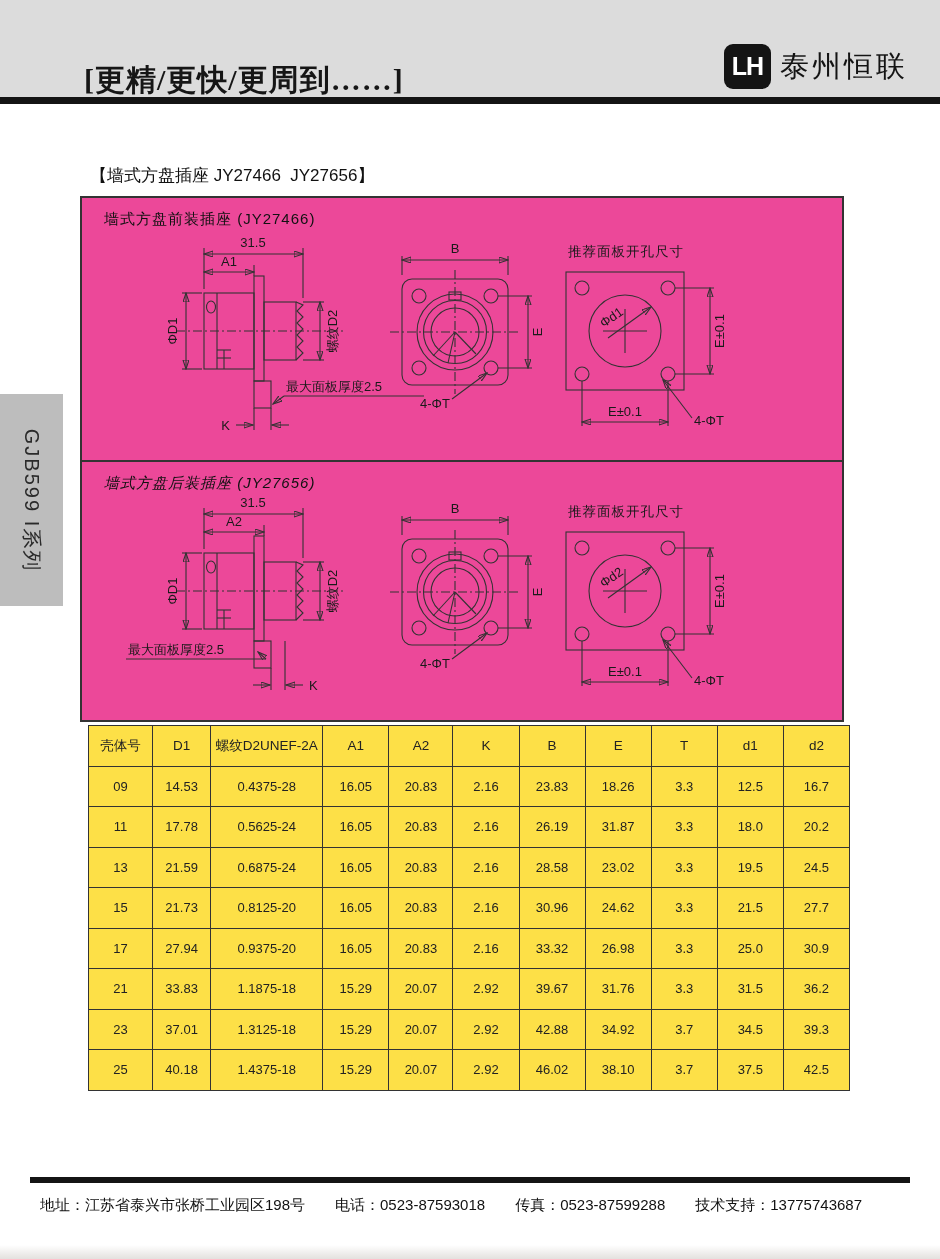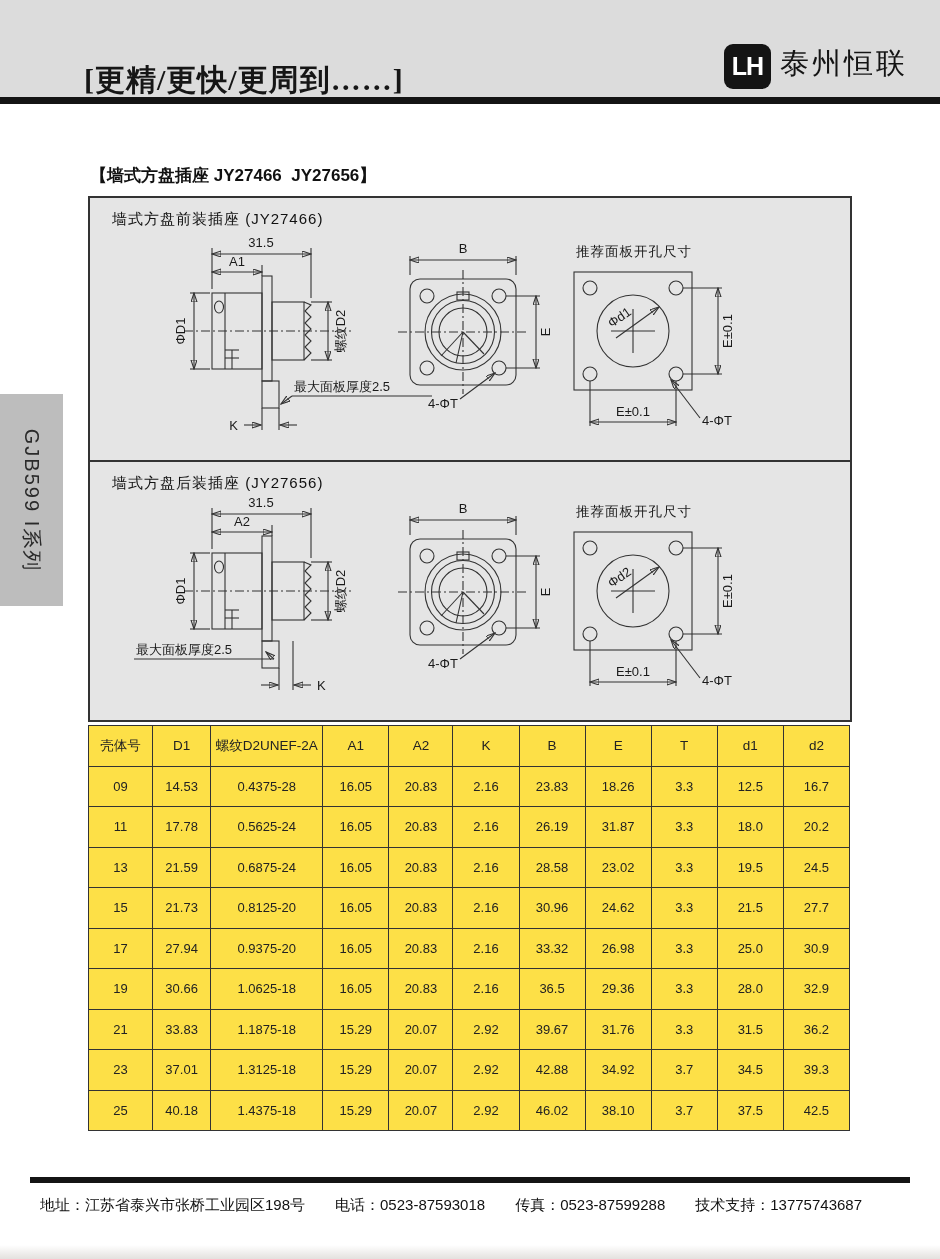--- a/index.html
+++ b/index.html
@@ -5,38 +5,38 @@
   html,body{margin:0;padding:0;}
   body{
     width:940px;height:1259px;position:relative;overflow:hidden;
     background:#ffffff;font-family:"Liberation Sans",sans-serif;color:#1a1a1a;
   }
   
   .header-band{position:absolute;left:0;top:0;width:940px;height:97px;background:#dcdcdc;}
   .header-rule{position:absolute;left:0;top:97px;width:940px;height:7px;background:#141414;}
   .slogan{position:absolute;left:84px;top:60px;font-size:30px;font-weight:bold;
           font-family:"Liberation Serif",serif;color:#161616;letter-spacing:1px;white-space:pre;}
-  .brand{position:absolute;right:32px;top:44px;display:flex;align-items:flex-start;gap:9px;}
+  .brand{position:absolute;right:32px;top:44px;display:flex;align-items:center;gap:9px;}
   .logo-mark{width:47px;height:45px;background:#141414;border-radius:9px;color:#ffffff;
              display:flex;align-items:center;justify-content:center;
              font-weight:bold;font-size:25px;letter-spacing:-1px;}
   .brand-name{font-size:29px;font-weight:400;color:#141414;letter-spacing:3px;}
   
   .side-tab{position:absolute;left:0;top:394px;width:63px;height:212px;background:#bdbdbd;
             display:flex;align-items:center;justify-content:center;}
   .side-tab span{transform:rotate(90deg);white-space:nowrap;font-size:20px;color:#2a2a2a;letter-spacing:2px;}
   
-  .doc-title{position:absolute;left:90px;top:164px;font-size:17px;font-weight:bold;color:#111;white-space:pre;}
-  
-  .diagram-box{position:absolute;left:88px;top:196px;width:760px;height:522px;
-               border:2px solid #333;background:#e5e5e5;}
+  .doc-title{position:absolute;left:90px;top:164px;font-size:17px;font-weight:normal;color:#111;white-space:pre;}
+  
+  .diagram-box{position:absolute;left:80px;top:196px;width:760px;height:522px;
+               border:2px solid #333;background:#ec4899;}
   .section-divider{position:absolute;left:-2px;top:262px;width:762px;height:0;border-top:2px solid #333;}
   .section-title{position:absolute;left:22px;font-size:15px;color:#111;letter-spacing:1px;}
   .section-title.s1{top:12px;}
-  .section-title.s2{top:276px;}
+  .section-title.s2{top:276px;font-style:italic;}
   .sec-svg{position:absolute;left:8px;}
   .sec-svg.s1{top:34px;}
   .sec-svg.s2{top:294px;}
   .sec-svg line,.sec-svg rect,.sec-svg circle,.sec-svg ellipse,.sec-svg path,.sec-svg polyline{
       stroke:#333;stroke-width:1.1;fill:none;}
   .sec-svg text{fill:#1a1a1a;font-size:13px;font-family:"Liberation Sans",sans-serif;stroke:none;}
   .sec-svg text.cap{font-size:13.5px;letter-spacing:1px;}
   .cl{stroke-dasharray:9 3 2 3;stroke-width:0.8;}
   .thin{stroke-width:0.8;}
   
@@ -364,33 +364,20 @@
         <td>16.05</td>
         <td>20.83</td>
         <td>2.16</td>
         <td>33.32</td>
         <td>26.98</td>
         <td>3.3</td>
         <td>25.0</td>
         <td>30.9</td>
       </tr>
       <tr>
-        <td>19</td>
-        <td>30.66</td>
-        <td>1.0625-18</td>
-        <td>16.05</td>
-        <td>20.83</td>
-        <td>2.16</td>
-        <td>36.5</td>
-        <td>29.36</td>
-        <td>3.3</td>
-        <td>28.0</td>
-        <td>32.9</td>
-      </tr>
-      <tr>
         <td>21</td>
         <td>33.83</td>
         <td>1.1875-18</td>
         <td>15.29</td>
         <td>20.07</td>
         <td>2.92</td>
         <td>39.67</td>
         <td>31.76</td>
         <td>3.3</td>
         <td>31.5</td>

